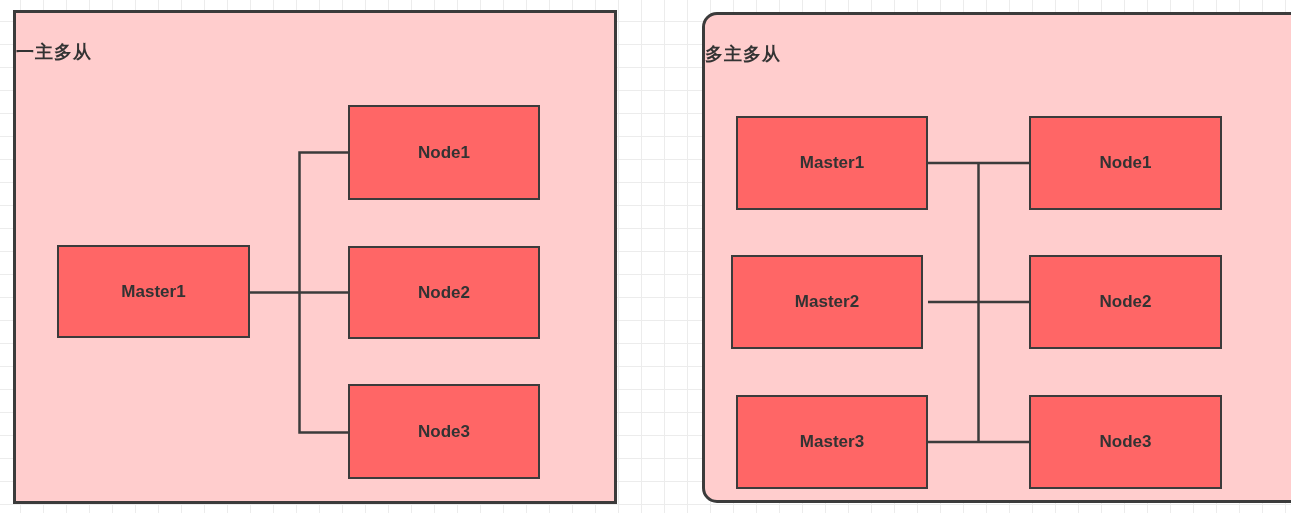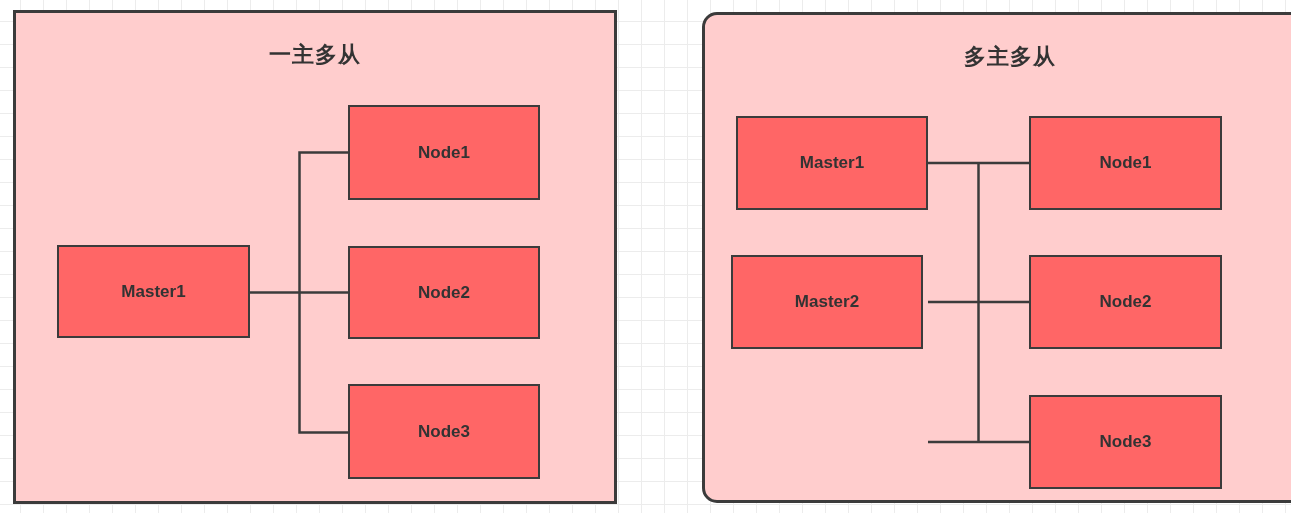--- a/index.html
+++ b/index.html
@@ -30,22 +30,21 @@
     position:absolute;
     box-sizing:border-box;
     background:var(--panel-fill);
     border:3px solid var(--stroke);
   }
   .panel-left{left:13px;top:10px;width:604px;height:494px;}
   .panel-right{left:702px;top:12px;width:616px;height:491px;border-radius:15px;}
   .panel-title{
     position:absolute;
     left:0;right:0;top:27px;
-    text-align:center;
-    font-size:22px;
+    font-size:18px;
     font-weight:bold;
     color:var(--text);
     letter-spacing:1px;
     user-select:none;
   }
   .wires{
     position:absolute;
     left:0;top:0;
     pointer-events:none;
   }
@@ -107,20 +106,23 @@
     </svg>
 
     <div class="panel-title">多主多从</div>
 
     <div class="nodebox" style="left:31px;top:101px;width:192px;height:94px">
       <span>Master1</span>
     </div>
     <div class="nodebox" style="left:26px;top:240px;width:192px;height:94px">
       <span>Master2</span>
     </div>
+    <div class="nodebox" style="left:31px;top:380px;width:192px;height:94px">
+      <span>Master3</span>
+    </div>
 
     <div class="nodebox" style="left:324px;top:101px;width:193px;height:94px">
       <span>Node1</span>
     </div>
     <div class="nodebox" style="left:324px;top:240px;width:193px;height:94px">
       <span>Node2</span>
     </div>
     <div class="nodebox" style="left:324px;top:380px;width:193px;height:94px">
       <span>Node3</span>
     </div>

